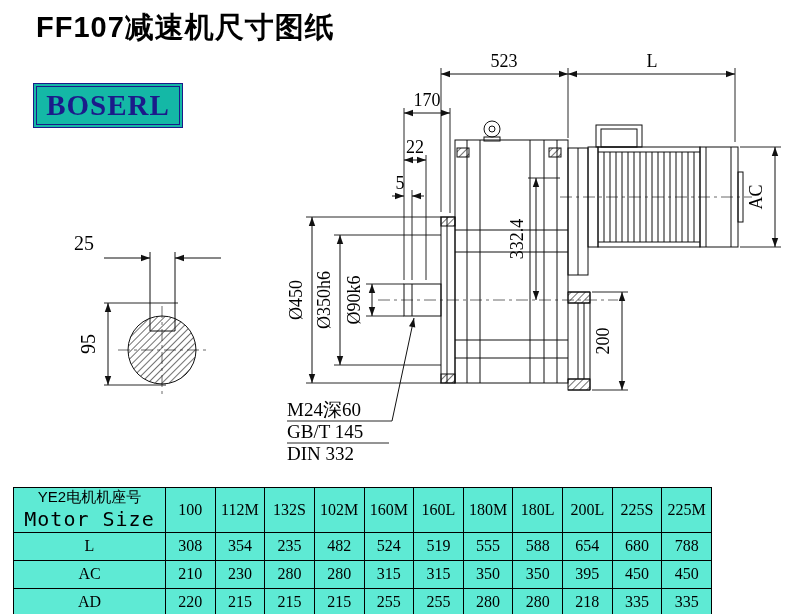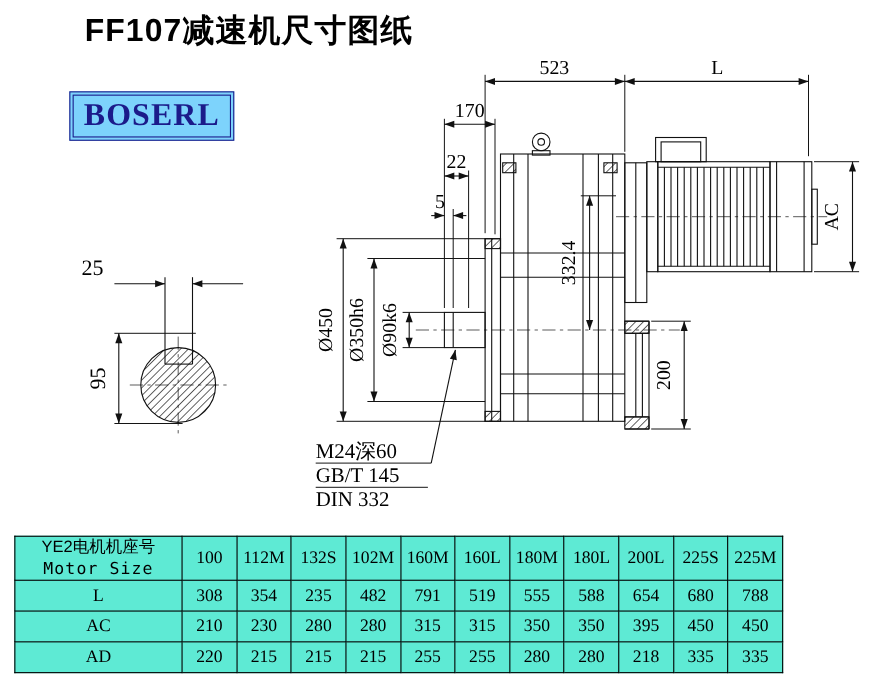--- a/index.html
+++ b/index.html
@@ -2,25 +2,25 @@
 <html><head>
 <meta charset="utf-8">
 <style>
   * { margin:0; padding:0; box-sizing:border-box; }
   html,body { background:#fff; }
   body { width:800px; height:614px; position:relative; overflow:hidden;
          font-family:"Liberation Serif", serif; color:#000; }
   .page { position:absolute; inset:0; background:#fff; }
 
   .title { position:absolute; left:36px; top:8px; font-family:"Liberation Sans", sans-serif;
-           font-weight:bold; font-size:29px; letter-spacing:1px; color:#000;margin-left:41px; }
+           font-weight:bold; font-size:29px; letter-spacing:1px; color:#000; }
 
   .logo { position:absolute; left:33px; top:83px; width:150px; height:45px;
           border:4px double #1b1b8a; display:flex; align-items:center; justify-content:center;
-          background:#7dd3fc;margin-left:30px; }
+          background:#14b8a6; }
   .logo span { font-family:"Liberation Serif", serif; font-size:29px; font-weight:bold;
                color:#1b1b8a; letter-spacing:1px; }
 
   svg.drawing { position:absolute; left:0; top:0; }
   .ln   { stroke:#111; stroke-width:1; fill:none; }
   .ext  { stroke:#111; stroke-width:0.9; fill:none; }
   .cl   { stroke:#444; stroke-width:0.8; fill:none; stroke-dasharray:12 4 3 4; }
   .diml { stroke:#111; stroke-width:1; fill:none; }
   text.dtext { font-family:"Liberation Serif", serif; font-size:18px; fill:#000;
                text-anchor:middle; }
@@ -28,21 +28,21 @@
   text.note  { font-size:19px; text-anchor:start; }
 
   table.spec { position:absolute; left:13px; top:487px; width:699px;
                border-collapse:collapse; table-layout:fixed; background:#5eead4; }
   table.spec th, table.spec td { border:1px solid #000; text-align:center; vertical-align:middle;
                font-weight:normal; font-family:"Liberation Serif", serif; font-size:16px; padding:0; }
   table.spec tr.hdr th { height:40px; }
   table.spec tr.datarow td, table.spec tr.datarow th { height:28px; }
   .hcell { line-height:1.25; }
   .hcell .cn { font-size:15px; font-family:"Liberation Sans", sans-serif; }
-  .hcell .en { font-size:15px; font-family:"DejaVu Sans Mono", monospace; letter-spacing:1px; }
+  .hcell .en { font-size:20px; font-family:"DejaVu Sans Mono", monospace; letter-spacing:1px; }
 </style>
 </head>
 <body>
 
 <div class="page">
 
   <div class="title">FF107减速机尺寸图纸</div>
 
   <div class="logo">
     <span>BOSERL</span>
@@ -228,21 +228,21 @@
       <th>200L</th>
       <th>225S</th>
       <th>225M</th>
     </tr>
     <tr class="datarow">
       <th>L</th>
       <td>308</td>
       <td>354</td>
       <td>235</td>
       <td>482</td>
-      <td>791</td>
+      <td>524</td>
       <td>519</td>
       <td>555</td>
       <td>588</td>
       <td>654</td>
       <td>680</td>
       <td>788</td>
     </tr>
     <tr class="datarow">
       <th>AC</th>
       <td>210</td>

